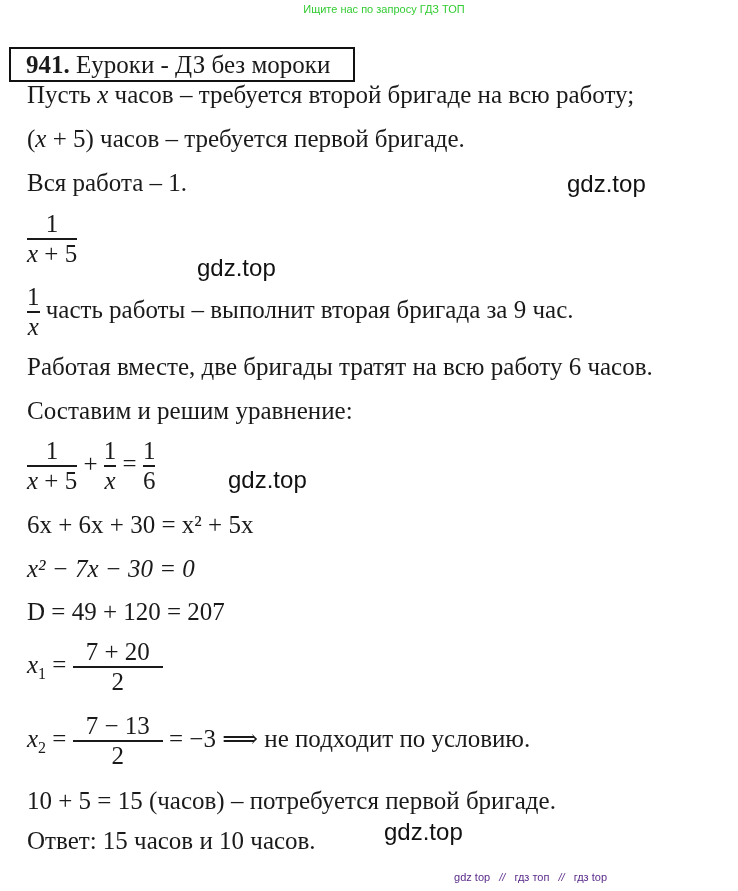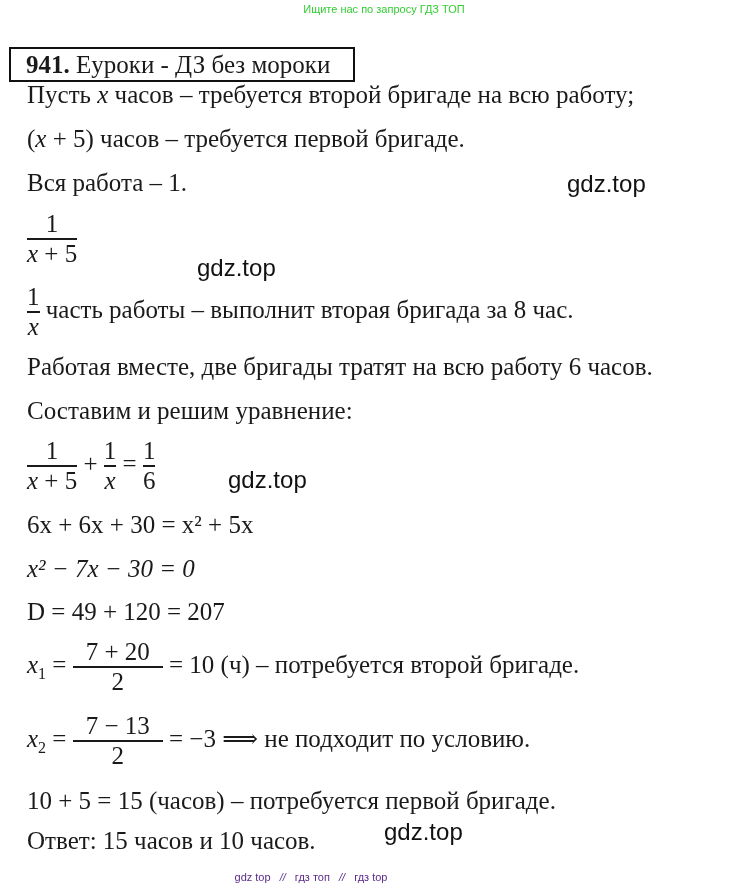--- a/index.html
+++ b/index.html
@@ -10,21 +10,21 @@
                 font-family: "Liberation Sans", sans-serif; font-size: 11px; color: #33cc33; }
   .title-box { left: 9px; top: 47px; height: 35px; width: 346px; border: 2px solid #111;
                box-sizing: border-box; font-size: 25px; line-height: 31px; }
   .title-box b { font-weight: bold; }
   .line { left: 12px; font-size: 25px; line-height: 30px; }
   i.v { font-style: italic; }
   .frac { display: inline-block; vertical-align: middle; text-align: center; }
   .frac .num, .frac .den { display: block; font-size: 25px; line-height: 28px; }
   .frac .bar { display: block; height: 2px; background: #1a1a1a; }
   .wm { font-family: "Liberation Sans", "DejaVu Sans", sans-serif; font-size: 24px; color: #111; }
-  .bottom-banner { left: 0; width: 592px; top: 871px; text-align: center;
+  .bottom-banner { left: 0; width: 592px; top: 871px; text-align: right;
                    font-family: "Liberation Sans", sans-serif; font-size: 11px; color: #5a2a8a; }
   sub, sup { font-size: 16px; }
   .sep { font-style: italic; padding: 0 6px; }
 </style>
 </head>
 <body>
 
 <div class="abs top-banner">Ищите нас по запросу ГДЗ ТОП</div>
 
 <div class="abs title-box">
@@ -52,21 +52,21 @@
   </span>
 </div>
 
 <div class="abs wm" style="left:182px; top:254px">gdz.top</div>
 
 <div class="abs line" style="top:283px">
   <span class="frac">
     <span class="num">1</span>
     <span class="bar"></span>
     <span class="den"><i class="v">x</i></span>
-  </span><span> часть работы – выполнит вторая бригада за 8 час.</span>
+  </span><span> часть работы – выполнит вторая бригада за 9 час.</span>
 </div>
 
 <div class="abs line" style="top:352px">Работая вместе, две бригады тратят на всю работу 6 часов.</div>
 
 <div class="abs line" style="top:396px">Составим и решим уравнение:</div>
 
 <div class="abs line" style="top:437px">
   <span class="frac">
     <span class="num">1</span>
     <span class="bar"></span>
@@ -91,21 +91,21 @@
 <div class="abs line" style="top:510px; ">6x + 6x + 30 = x² + 5x</div>
 <div class="abs line" style="top:554px; font-style:italic">x² − 7x − 30 = 0</div>
 <div class="abs line" style="top:597px">D = 49 + 120 = 207</div>
 
 <div class="abs line" style="top:638px">
   <i class="v">x</i><sub>1</sub><span> = </span>
   <span class="frac" style="min-width:90px">
     <span class="num">7 + 20</span>
     <span class="bar"></span>
     <span class="den">2</span>
-  </span><span> = 10 (ч) – потребуется второй бригаде.</span>
+  </span>
 </div>
 
 <div class="abs line" style="top:712px">
   <i class="v">x</i><sub>2</sub><span> = </span>
   <span class="frac" style="min-width:90px">
     <span class="num">7 − 13</span>
     <span class="bar"></span>
     <span class="den">2</span>
   </span><span> = −3 ⟹ не подходит по условию.</span>
 </div>

